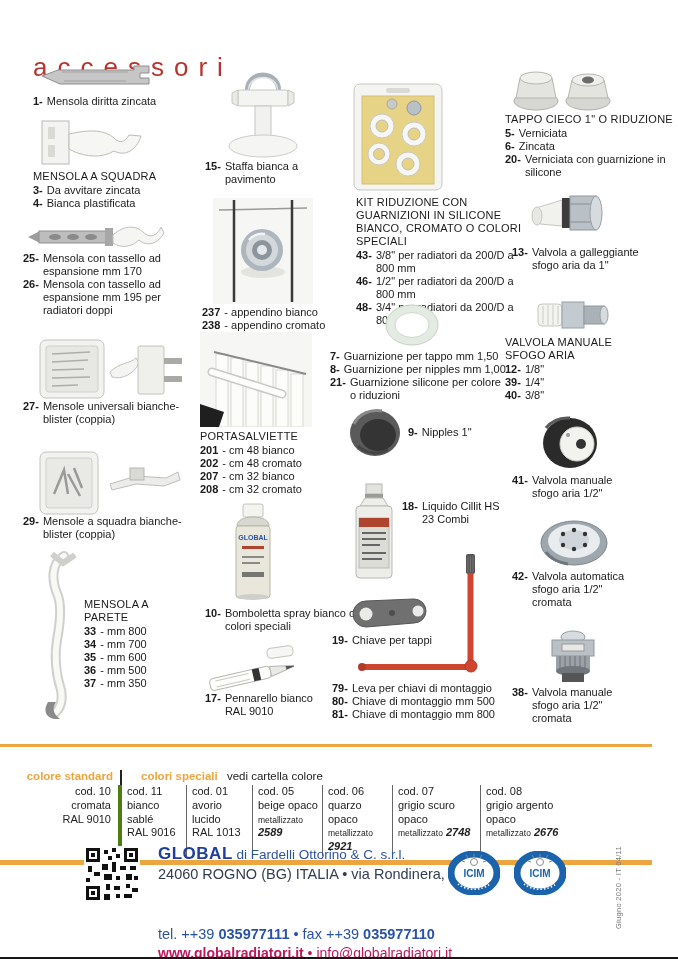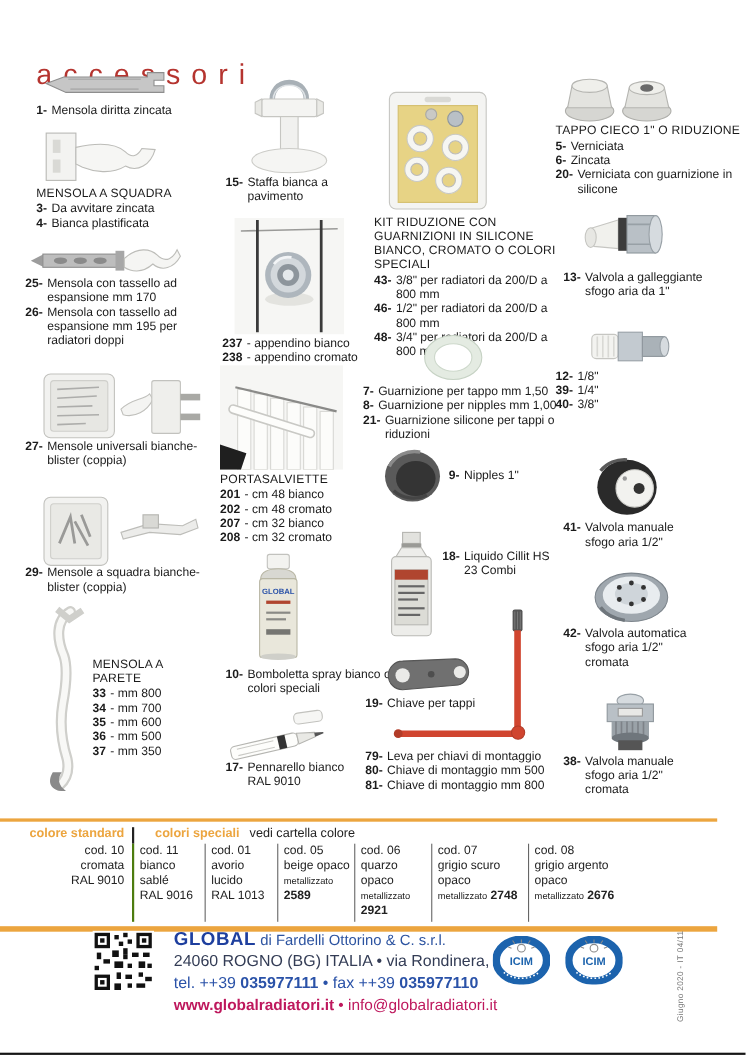--- a/index.html
+++ b/index.html
@@ -11,37 +11,37 @@
   .cap{position:absolute;font-size:11px;line-height:1.18;color:#1b1b1b;}
   .cap .h{letter-spacing:.2px;margin-bottom:1px;}
   .row{display:flex;align-items:flex-start;}
   .n{font-weight:700;margin-right:4px;white-space:nowrap;}
   .t{flex:1;}
   
   .colorbar{position:absolute;left:0;top:744px;width:652px;}
   .cb-line-top{height:3px;background:#eca53f;}
   .cb-line-bot{height:5px;background:#eca53f;margin-top:4px;}
   .cb-grid{display:grid;grid-template-columns:122px 64px 66px 70px 70px 88px 98px 72px;
-           padding-top:5px;}
+           padding-top:5px;margin-top:18px;}
   .cb-h1{grid-column:1;text-align:right;padding-right:7px;font-weight:700;
          font-size:11.5px;color:#eca53f;border-right:2px solid #222;padding-bottom:3px;}
   .cb-h2{grid-column:2/9;padding-left:19px;font-size:11.5px;padding-bottom:3px;}
   .cb-h2 .sp{font-weight:700;color:#eca53f;}
   .cb-h2 .note{color:#222;margin-left:6px;}
   .cb-c{font-size:11px;line-height:1.25;color:#222;padding-left:5px;padding-bottom:2px;}
-  .cb-c.first{text-align:right;padding-right:7px;border-right:2px solid #4d7c0f;padding-left:0;}
+  .cb-c.first{text-align:right;padding-right:7px;border-right:4px solid #4d7c0f;padding-left:0;}
   .cb-c.div{border-left:1px solid #666;}
   .cb-c .met{font-size:8.5px;text-align:center;}
-  .cb-c .metnum{font-weight:700;}
+  .cb-c .metnum{font-weight:700;font-style:italic;}
   
   .company{position:absolute;left:158px;top:843px;line-height:1.32;}
   .f-line1{font-size:13.5px;color:#2c53a0;}
   .f-brand{font-size:17px;font-weight:800;color:#1e3f9e;letter-spacing:.5px;}
   .f-addr{font-size:14.5px;color:#333c55;}
-  .f-tel{font-size:14.5px;color:#2a52a8;}
+  .f-tel{font-size:14.5px;color:#2a52a8;margin-top:40px;}
   .f-tel b{font-weight:700;}
   .f-web{font-size:14px;color:#be185d;}
   .f-web b{font-weight:700;}
   .edition{position:absolute;left:614px;top:846px;font-size:7.5px;color:#777;
            writing-mode:vertical-rl;transform:rotate(180deg);letter-spacing:.3px;}
   .bottomline{position:absolute;left:0;bottom:0;width:100%;height:2px;background:#161616;}
 </style>
 </head>
 <body>
 
@@ -272,21 +272,21 @@
     <circle cx="62" cy="26" r="7" fill="#b9c0c6" stroke="#8f979d"></circle>
     <circle cx="30" cy="44" r="12" fill="#f6f6f2" stroke="#c9c9c3"></circle>
       <circle cx="30" cy="44" r="6" fill="#e7d385" stroke="#bbb"></circle>
     <circle cx="62" cy="52" r="12" fill="#f6f6f2" stroke="#c9c9c3"></circle>
       <circle cx="62" cy="52" r="6" fill="#e7d385" stroke="#bbb"></circle>
     <circle cx="27" cy="72" r="11" fill="#f6f6f2" stroke="#c9c9c3"></circle>
       <circle cx="27" cy="72" r="5.5" fill="#e7d385" stroke="#bbb"></circle>
     <circle cx="56" cy="82" r="12" fill="#f6f6f2" stroke="#c9c9c3"></circle>
       <circle cx="56" cy="82" r="6" fill="#e7d385" stroke="#bbb"></circle>
   </svg>
-  <div class="cap" style="left:340px;top:196px;width:168px">
+  <div class="cap" style="left:356px;top:196px;width:168px">
     <div class="h">KIT RIDUZIONE CON GUARNIZIONI IN SILICONE BIANCO, CROMATO O COLORI SPECIALI</div>
     <div class="row">
         <span class="n">43-</span>
         <span class="t">3/8" per radiatori da 200/D a 800 mm</span>
       </div>
     <div class="row">
         <span class="n">46-</span>
         <span class="t">1/2" per radiatori da 200/D a 800 mm</span>
       </div>
     <div class="row">
@@ -303,21 +303,21 @@
     <div class="row">
         <span class="n">7-</span>
         <span class="t">Guarnizione per tappo mm 1,50</span>
       </div>
     <div class="row">
         <span class="n">8-</span>
         <span class="t">Guarnizione per nipples mm 1,00</span>
       </div>
     <div class="row">
         <span class="n">21-</span>
-        <span class="t">Guarnizione silicone per tappi o riduzioni</span>
+        <span class="t">Guarnizione silicone per colore o riduzioni</span>
       </div>
   </div>
 
   <svg class="img" style="left:348px;top:406px" width="55" height="54">
     <ellipse cx="27" cy="27" rx="25" ry="23" fill="#5a5a5a"></ellipse>
     <ellipse cx="30" cy="29" rx="18" ry="16" fill="#343434"></ellipse>
     <path d="M6 18 A25 23 0 0 1 34 5" stroke="#8a8a8a" stroke-width="3" fill="none"></path>
     <path d="M10 40 A25 23 0 0 0 40 44" stroke="#454545" stroke-width="3" fill="none"></path>
   </svg>
   <div class="cap" style="left:408px;top:426px;width:90px">
@@ -424,20 +424,21 @@
   </div>
 
   <svg class="img" style="left:536px;top:296px" width="76" height="38">
     <rect x="2" y="8" width="24" height="22" rx="4" fill="#f3f3f0" stroke="#c6c6c2"></rect>
     <path d="M7 10 L7 28 M12 9 L12 29 M17 9 L17 29 M22 10 L22 28" stroke="#d9d9d5" stroke-width="1.5"></path>
     <rect x="26" y="6" width="22" height="26" fill="#c3cad0" stroke="#98a0a6"></rect>
     <rect x="48" y="10" width="20" height="18" fill="#aab2b8" stroke="#8f979d"></rect>
     <ellipse cx="68" cy="19" rx="4" ry="9" fill="#d6dbdf" stroke="#98a0a6"></ellipse>
   </svg>
   <div class="cap" style="left:505px;top:336px;width:120px">
+    <div class="h" style="width:110px">VALVOLA MANUALE SFOGO ARIA</div>
     <div class="row">
         <span class="n">12-</span>
         <span class="t">1/8"</span>
       </div>
     <div class="row">
         <span class="n">39-</span>
         <span class="t">1/4"</span>
       </div>
     <div class="row">
         <span class="n">40-</span>

